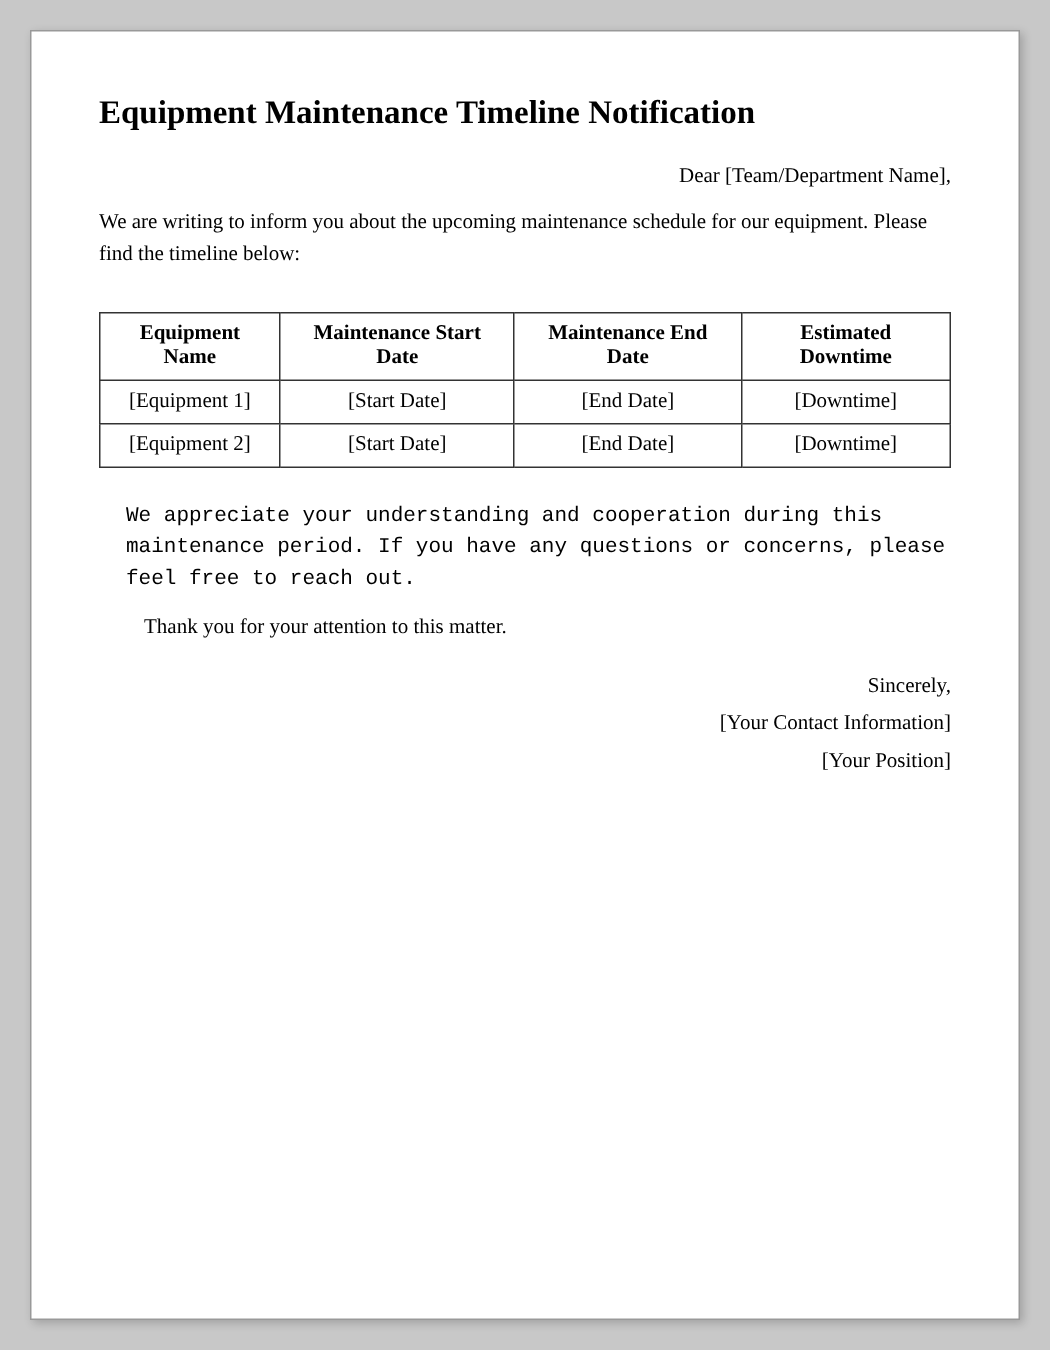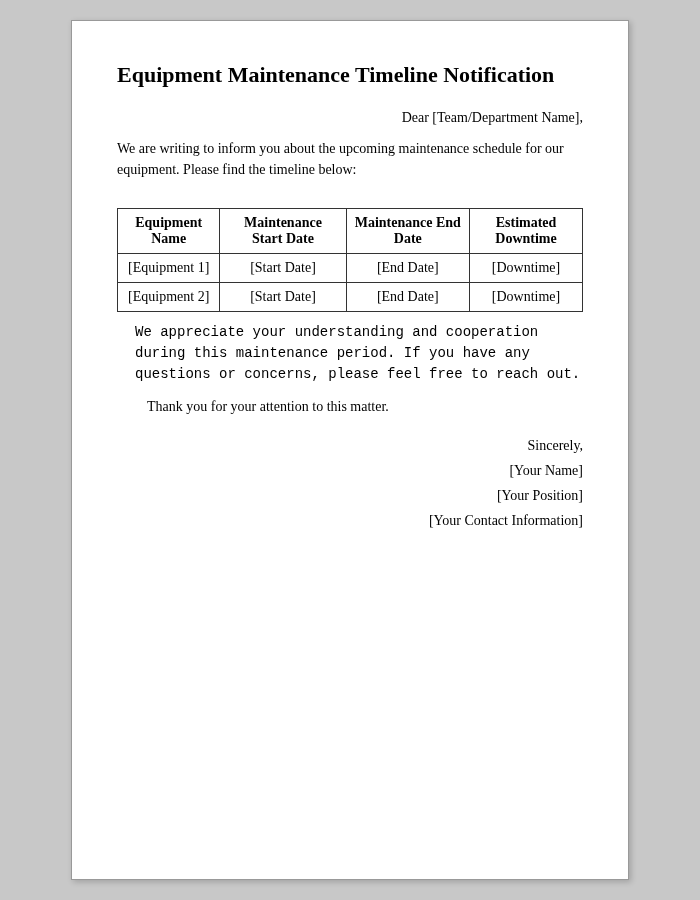--- a/index.html
+++ b/index.html
@@ -12,21 +12,21 @@
       background: #c8c8c8;
       display: flex;
       justify-content: center;
       align-items: flex-start;
       min-height: 900px;
       padding: 20px;
       font-family: 'Times New Roman', Times, serif;
     }
 
     .page-container {
-      width: 558px;
+      width: 660px;
       min-height: 860px;
       background: #ffffff;
       border: 1px solid #999;
       padding: 40px 45px;
       box-shadow: 2px 2px 6px rgba(0,0,0,0.2);
     }
 
     .title {
       font-size: 22px;
       font-weight: bold;
@@ -45,21 +45,21 @@
     .intro-text {
       font-size: 14px;
       margin-bottom: 28px;
       line-height: 1.5;
       font-family: 'Times New Roman', Times, serif;
     }
 
     .maintenance-table {
       width: 100%;
       border-collapse: collapse;
-      margin-bottom: 10px;
+      margin-bottom: 22px;
       font-size: 14px;
       font-family: 'Times New Roman', Times, serif;
     }
 
     .maintenance-table th,
     .maintenance-table td {
       border: 1px solid #333;
       padding: 6px 8px;
       text-align: center;
       vertical-align: middle;
@@ -131,18 +131,17 @@
         </tr>
       </tbody>
   </table>
 
   <p class="appreciation-text">We appreciate your understanding and cooperation during this maintenance period. If you have any questions or concerns, please feel free to reach out.</p>
 
   <p class="thank-you-text">Thank you for your attention to this matter.</p>
 
   <div class="closing-block">
     <div>Sincerely,</div>
-    <div>[Your Name]</div>
+    <div>[Your Contact Information]</div>
     <div>[Your Position]</div>
-    <div>[Your Contact Information]</div>
   </div>
 
 </div>
 
 </body></html>

